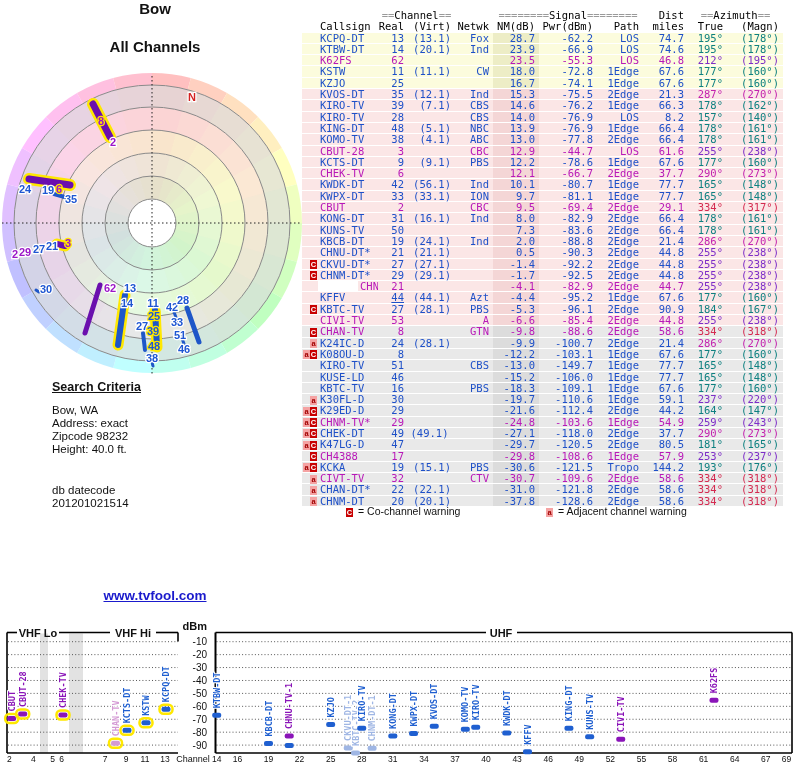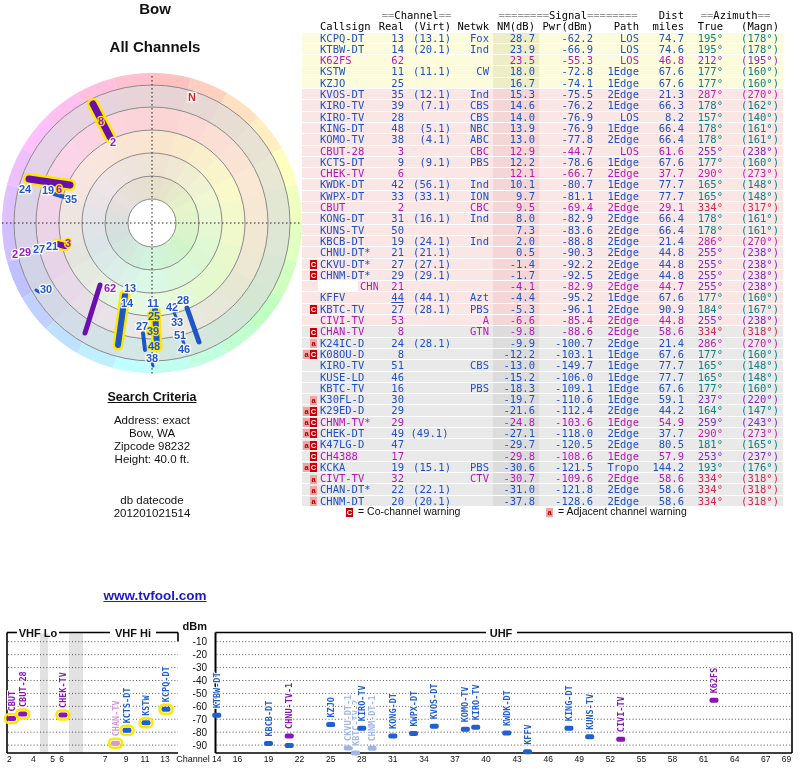--- a/index.html
+++ b/index.html
@@ -4,21 +4,21 @@
 <style>
   html,body{margin:0;padding:0;background:#fff;}
   .page{position:relative;width:800px;height:768px;background:#fff;overflow:hidden;
         font-family:"Liberation Sans",sans-serif;}
   
   .rtitle{position:absolute;left:0;top:14;width:310px;text-align:center;font-weight:bold;font-size:15px;color:#111;}
   .rtitle2{position:absolute;left:0;top:38px;width:310px;text-align:center;font-weight:bold;font-size:15px;color:#111;}
   .rnorth{position:absolute;left:0;top:64px;width:310px;text-align:center;font-size:11px;color:#222;}
   #radar{position:absolute;left:0;top:60px;}
   
-  .search{position:absolute;left:52px;top:390px;width:200px;text-align:center;color:#111;}
+  .search{position:absolute;left:52px;top:380px;width:200px;text-align:left;color:#111;}
   .search .hd{font-weight:bold;font-size:12.5px;text-decoration:underline;margin-bottom:10px;}
   .search .ln{font-size:11.5px;line-height:13px;}
   .search .gap{height:28px;}
   .site{position:absolute;left:0;top:588px;width:310px;text-align:center;font-size:13.5px;font-weight:bold;
         color:#1a1acc;text-decoration:underline;cursor:pointer;}
   
   #ttable{position:absolute;left:302px;top:10px;display:grid;
      grid-template-columns:16px 60px 30px 47px 38px 46px 58px 46px 45px 39px 56px;
      font-family:"DejaVu Sans Mono","Liberation Mono",monospace;font-size:10.5px;}
   #ttable div{height:11.31px;line-height:11.4px;white-space:nowrap;box-shadow:inset 0 -1px #fff;}
@@ -147,22 +147,22 @@
       <text x="152" y="301.5" text-anchor="middle" fill="#1e56d2" font-size="11px" font-weight="bold" font-family="&quot;Liberation Sans&quot;,sans-serif" stroke="#ffffff" stroke-width="2.5" paint-order="stroke">38</text>
       <text x="172" y="250.5" text-anchor="middle" fill="#1e56d2" font-size="11px" font-weight="bold" font-family="&quot;Liberation Sans&quot;,sans-serif" stroke="#ffffff" stroke-width="2.5" paint-order="stroke">42</text>
       <text x="183" y="243.5" text-anchor="middle" fill="#1e56d2" font-size="11px" font-weight="bold" font-family="&quot;Liberation Sans&quot;,sans-serif" stroke="#ffffff" stroke-width="2.5" paint-order="stroke">28</text>
       <text x="177" y="265.5" text-anchor="middle" fill="#1e56d2" font-size="11px" font-weight="bold" font-family="&quot;Liberation Sans&quot;,sans-serif" stroke="#ffffff" stroke-width="2.5" paint-order="stroke">33</text>
       <text x="180" y="278.5" text-anchor="middle" fill="#1e56d2" font-size="11px" font-weight="bold" font-family="&quot;Liberation Sans&quot;,sans-serif" stroke="#ffffff" stroke-width="2.5" paint-order="stroke">51</text>
       <text x="184" y="292.5" text-anchor="middle" fill="#1e56d2" font-size="11px" font-weight="bold" font-family="&quot;Liberation Sans&quot;,sans-serif" stroke="#ffffff" stroke-width="2.5" paint-order="stroke">46</text>
     </svg>
 
   <div class="search">
     <div class="hd">Search Criteria</div>
+    <div class="ln">Bow, WA</div>
     <div class="ln">Address: exact</div>
-    <div class="ln">Bow, WA</div>
     <div class="ln">Zipcode 98232</div>
     <div class="ln">Height: 40.0 ft.</div>
     <div class="gap"></div>
     <div class="ln">db datecode</div>
     <div class="ln">201201021514</div>
   </div>
 
   <a class="site" href="#">www.tvfool.com</a>
 
   <div id="ttable">

